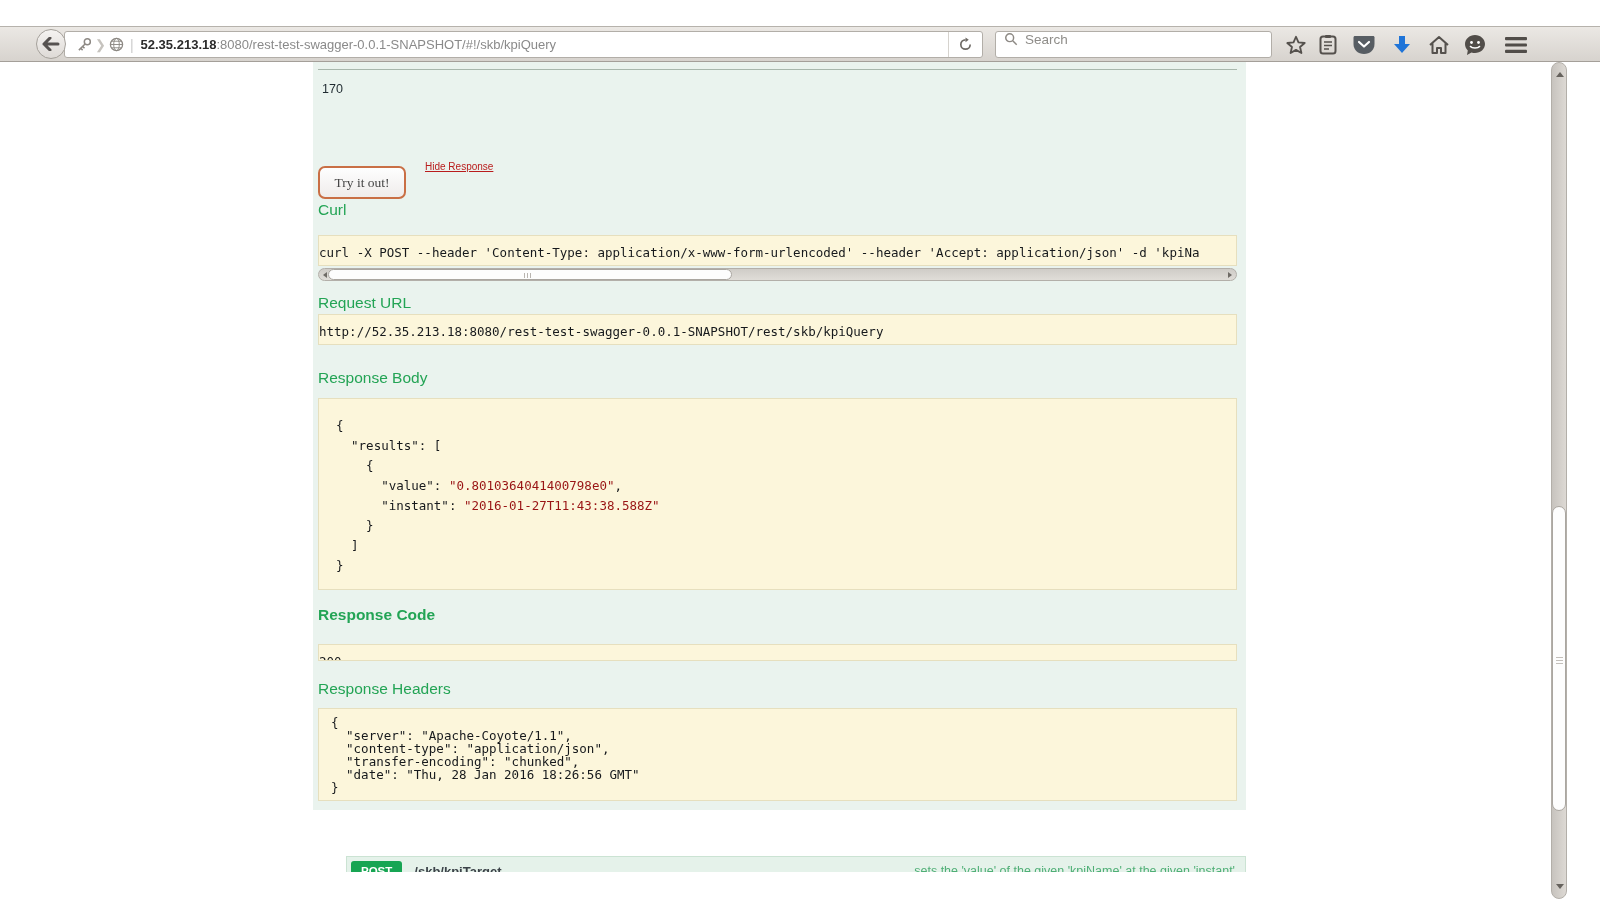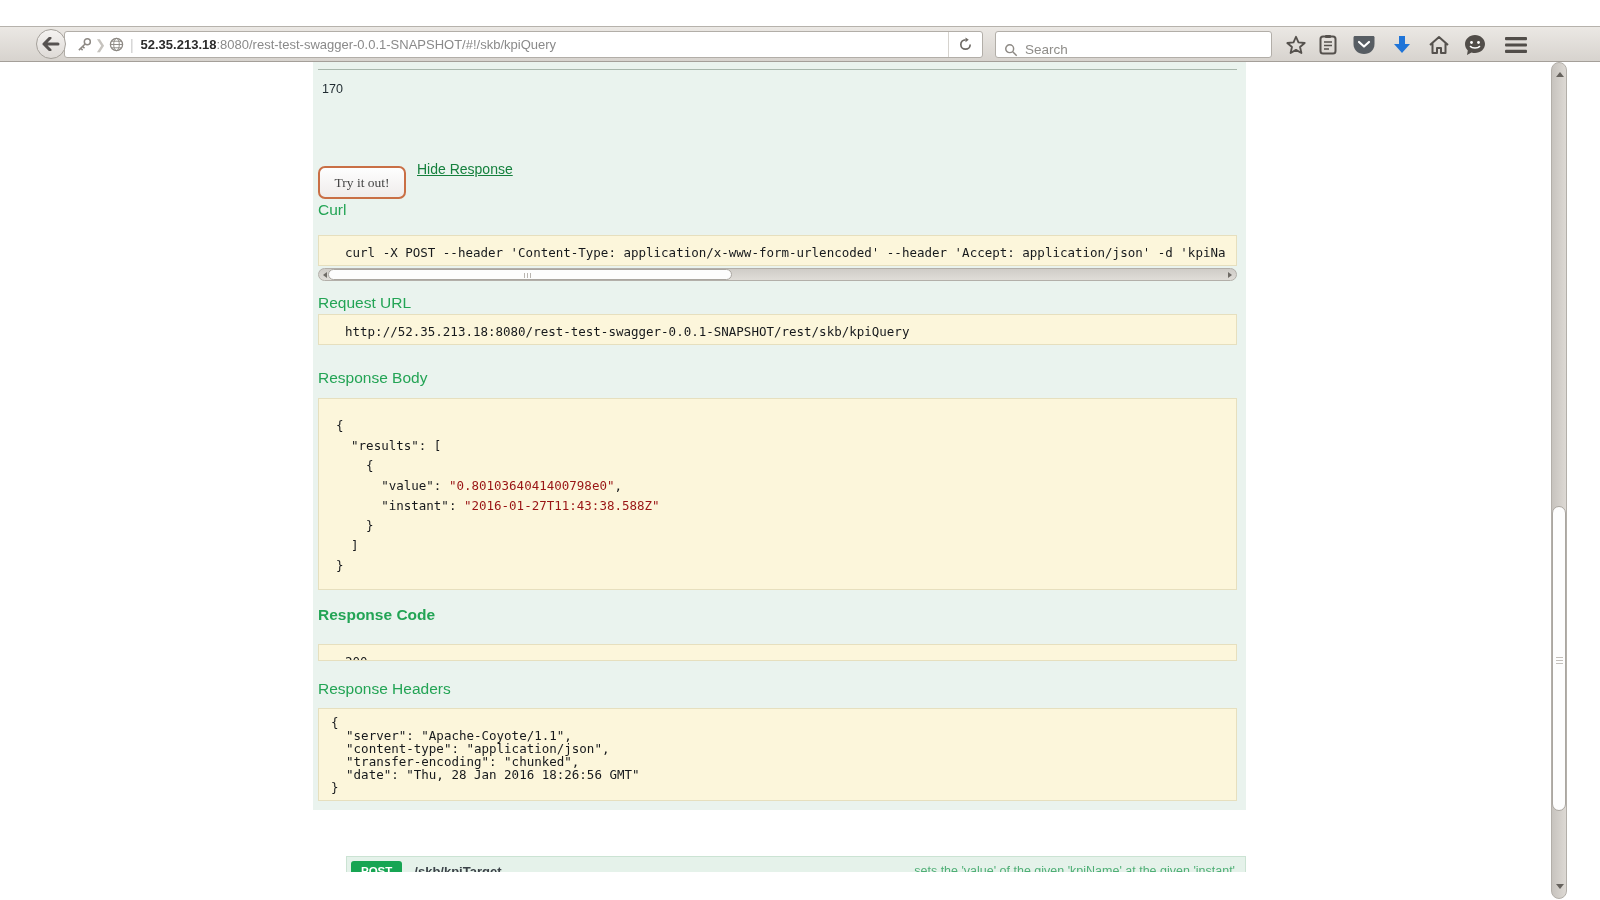--- a/index.html
+++ b/index.html
@@ -18,50 +18,50 @@
              border:1px solid #b2aea8; border-radius:3px; display:flex; align-items:center;
              padding-left:12px; overflow:hidden; }
   .url-bar .sep-chevron { color:#c6c3be; font-size:13px; margin:0 3px; }
   .url-bar .divider { color:#cccccc; margin:0 7px 0 6px; font-size:14px; }
   .url-text { font-size:13px; white-space:nowrap; }
   .url-host { color:#2b2b2b; font-weight:700; }
   .url-rest { color:#8a8a8a; }
   .reload-seg { margin-left:auto; border-left:1px solid #d6d3ce; height:100%; width:34px;
                 display:flex; align-items:center; justify-content:center; }
   .search-bar { position:absolute; left:995px; top:4px; width:277px; height:27px; background:#fff;
-                border:1px solid #b2aea8; border-radius:3px; display:flex; align-items:flex-end;
+                border:1px solid #b2aea8; border-radius:3px; display:flex; align-items:flex-start;
                 padding-left:8px; }
   .search-placeholder { color:#8f8d89; font-size:13.5px; margin-left:7px; }
   .tool-icon { position:absolute; top:3px; width:30px; height:30px; display:flex;
                align-items:center; justify-content:center; }
 
   
   .page { position:absolute; left:0; top:62px; width:1551px; height:838px; background:#ffffff; overflow:hidden; }
 
   .op-panel { position:absolute; left:313px; top:0px; width:933px; height:748px; background:#eaf3ee; }
   .panel-hairline { position:absolute; left:5px; top:7px; width:919px; height:1px; background:#a8b7ac; }
 
   .msg-code { position:absolute; left:9px; top:20px; font-size:12.5px; color:#1f2a30; }
   .msg-reason { position:absolute; left:147px; top:20px; width:254px; font-size:12.5px;
                 line-height:18.5px; color:#1f2a30; }
 
   .try-btn { position:absolute; left:5px; top:104px; width:88px; height:33px;
              background:linear-gradient(#fefefe,#efeceb); border:2px solid #c96f45; border-radius:7px;
              font-size:13.5px; color:#454545; display:flex; align-items:center; justify-content:center;
              font-family:Liberation Serif, serif; cursor:pointer; }
-  .hide-link { position:absolute; left:104px; top:99px; font-size:14px; color:#15803d;
+  .hide-link { position:absolute; left:112px; top:99px; font-size:10px; color:#b91c1c;
                text-decoration:underline; cursor:pointer; }
 
   .sec-heading { position:absolute; left:5px; font-size:15.5px; font-weight:500; color:#23a455; }
   .code-block { position:absolute; left:5px; width:919px; background:#fcf6db;
                 border:1px solid #e6dfbe; overflow:hidden; }
   .code-block pre, .code-block .mono-line {
                 font-family:"DejaVu Sans Mono","Liberation Mono",monospace;
                 font-size:12.5px; color:#16191c; white-space:pre; }
-  .pad-line { padding:9px 26px; }
+  .pad-line { padding:9px 0; }
   .body-pre { padding:17px 0 0 17px; line-height:20px; }
   .headers-pre { padding:7px 0 0 12px; line-height:13px; }
   .code-line .str { color:#991414; }
 
   
   .hscroll { position:absolute; left:5px; top:206px; width:919px; height:13px;
              background:linear-gradient(#cfccc7,#e0ddd8); border:1px solid #b3afa9; border-radius:7px; }
   .hscroll .arrow-left { position:absolute; left:4px; top:3px; width:0; height:0;
              border-top:3px solid transparent; border-bottom:3px solid transparent; border-right:4px solid #6e6a65; }
   .hscroll .arrow-right { position:absolute; right:4px; top:3px; width:0; height:0;

